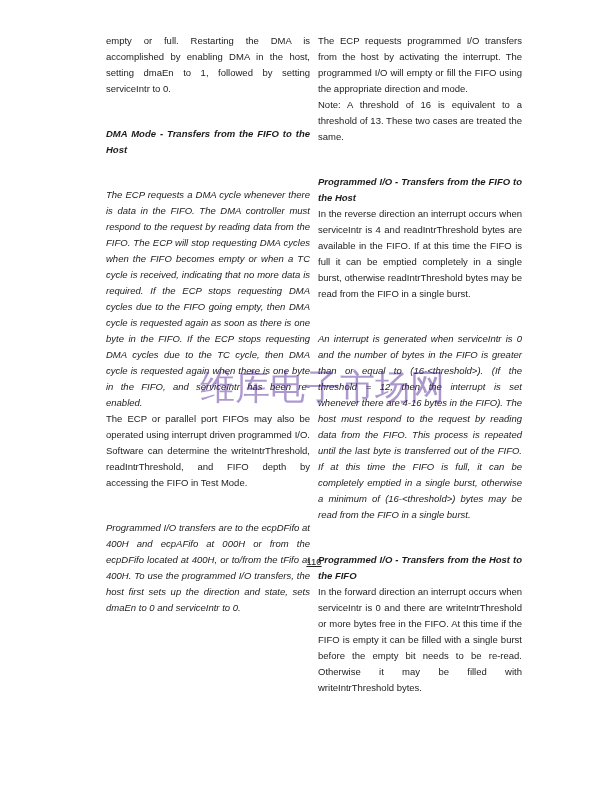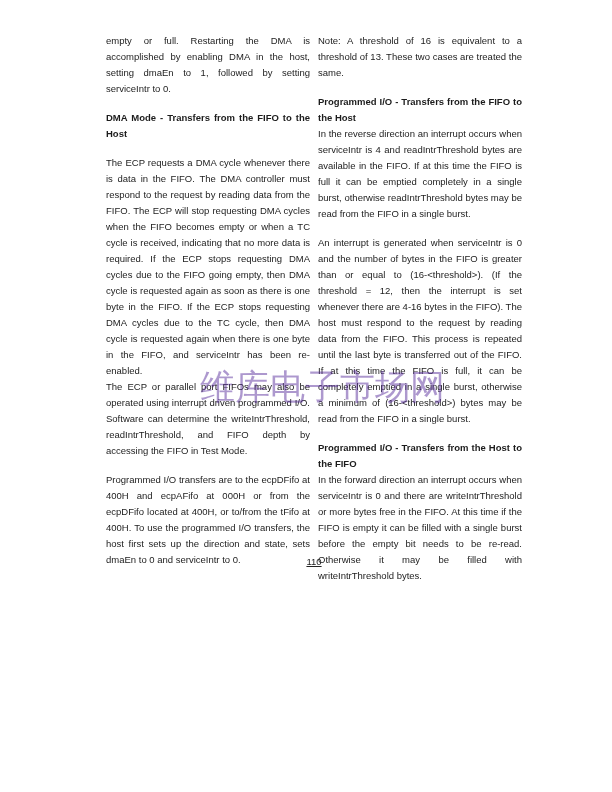--- a/index.html
+++ b/index.html
@@ -21,21 +21,21 @@
     top: 33px;
     width: 204px;
     font-size: 9.5px;
     line-height: 16px;
     text-align: justify;
     color: #1c1c1c;
   }
   #col-left  { left: 106px; }
   #col-right { left: 318px; }
   .block { margin: 0; }
-  .block.gap { margin-top: 13px; }
+  .block.gap { margin-top: 29px; font-style: italic; }
   .block.heading { font-weight: bold; }
   .watermark {
     position: absolute;
     left: 200px;
     top: 366px;
     font-size: 35px;
     line-height: 42px;
     white-space: nowrap;
     color: #4c1d95;
     opacity: 0.45;
@@ -62,20 +62,21 @@
 
   <div class="column" id="col-left">
       <div class="block paragraph">empty or full.  Restarting the DMA is accomplished by enabling DMA in the host, setting dmaEn to 1, followed by setting serviceIntr to 0.</div>
       <div class="block heading gap">DMA Mode - Transfers from the FIFO to the Host</div>
       <div class="block paragraph gap">The ECP requests a DMA cycle whenever there is data in the FIFO.  The DMA controller must respond to the request by reading data from the FIFO.  The ECP will stop requesting DMA cycles when the FIFO becomes empty or when a TC cycle is received, indicating that no more data is required.  If the ECP stops requesting DMA cycles due to the FIFO going empty, then DMA cycle is requested again as soon as there is one byte in the FIFO. If the ECP stops requesting DMA cycles due to the TC cycle, then DMA cycle is requested again when there is one byte in the FIFO, and serviceIntr has been re-enabled.</div>
       <div class="block paragraph">The ECP or parallel port FIFOs may also be operated using interrupt driven programmed I/O. Software can determine the writeIntrThreshold, readIntrThreshold, and FIFO depth by accessing the FIFO in Test Mode.</div>
       <div class="block paragraph gap">Programmed I/O transfers are to the ecpDFifo at 400H and ecpAFifo at 000H or from the ecpDFifo located at 400H, or to/from the tFifo at 400H.  To use the programmed I/O transfers, the host first sets up the direction and state, sets dmaEn to 0 and serviceIntr to 0.</div>
     </div>
 
   <div class="column" id="col-right">
+      <div class="block paragraph">The ECP requests programmed I/O transfers from the host by activating the interrupt. The programmed I/O will empty or fill the FIFO using the appropriate direction and mode.</div>
       <div class="block paragraph">Note: A threshold of 16 is equivalent to a threshold of 13.  These two cases are treated the same.</div>
       <div class="block heading gap">Programmed I/O - Transfers from the FIFO to the Host</div>
       <div class="block paragraph">In the reverse direction an interrupt occurs when serviceIntr is 4 and readIntrThreshold bytes are available in the FIFO.  If at this time the FIFO is full it can be emptied completely in a single burst, otherwise readIntrThreshold bytes may be read from the FIFO in a single burst.</div>
       <div class="block paragraph gap">An interrupt is generated when serviceIntr is 0 and the number of bytes in the FIFO is greater than or equal to (16-&lt;threshold&gt;).  (If the threshold = 12, then the interrupt is set whenever there are 4-16 bytes in the FIFO). The host must respond to the request by reading data from the FIFO.  This process is repeated until the last byte is transferred out of the FIFO. If at this time the FIFO is full, it can be completely emptied in a single burst, otherwise a minimum of (16-&lt;threshold&gt;) bytes may be read from the FIFO in a single burst.</div>
       <div class="block heading gap">Programmed I/O - Transfers from the Host to the FIFO</div>
       <div class="block paragraph">In the forward direction an interrupt occurs when serviceIntr is 0 and there are writeIntrThreshold or more bytes free in the FIFO.  At this time if the FIFO is empty it can be filled with a single burst before the empty bit needs to be re-read. Otherwise it may be filled with writeIntrThreshold bytes.</div>
     </div>
 
   <div class="page-number">110</div>
 </div>

